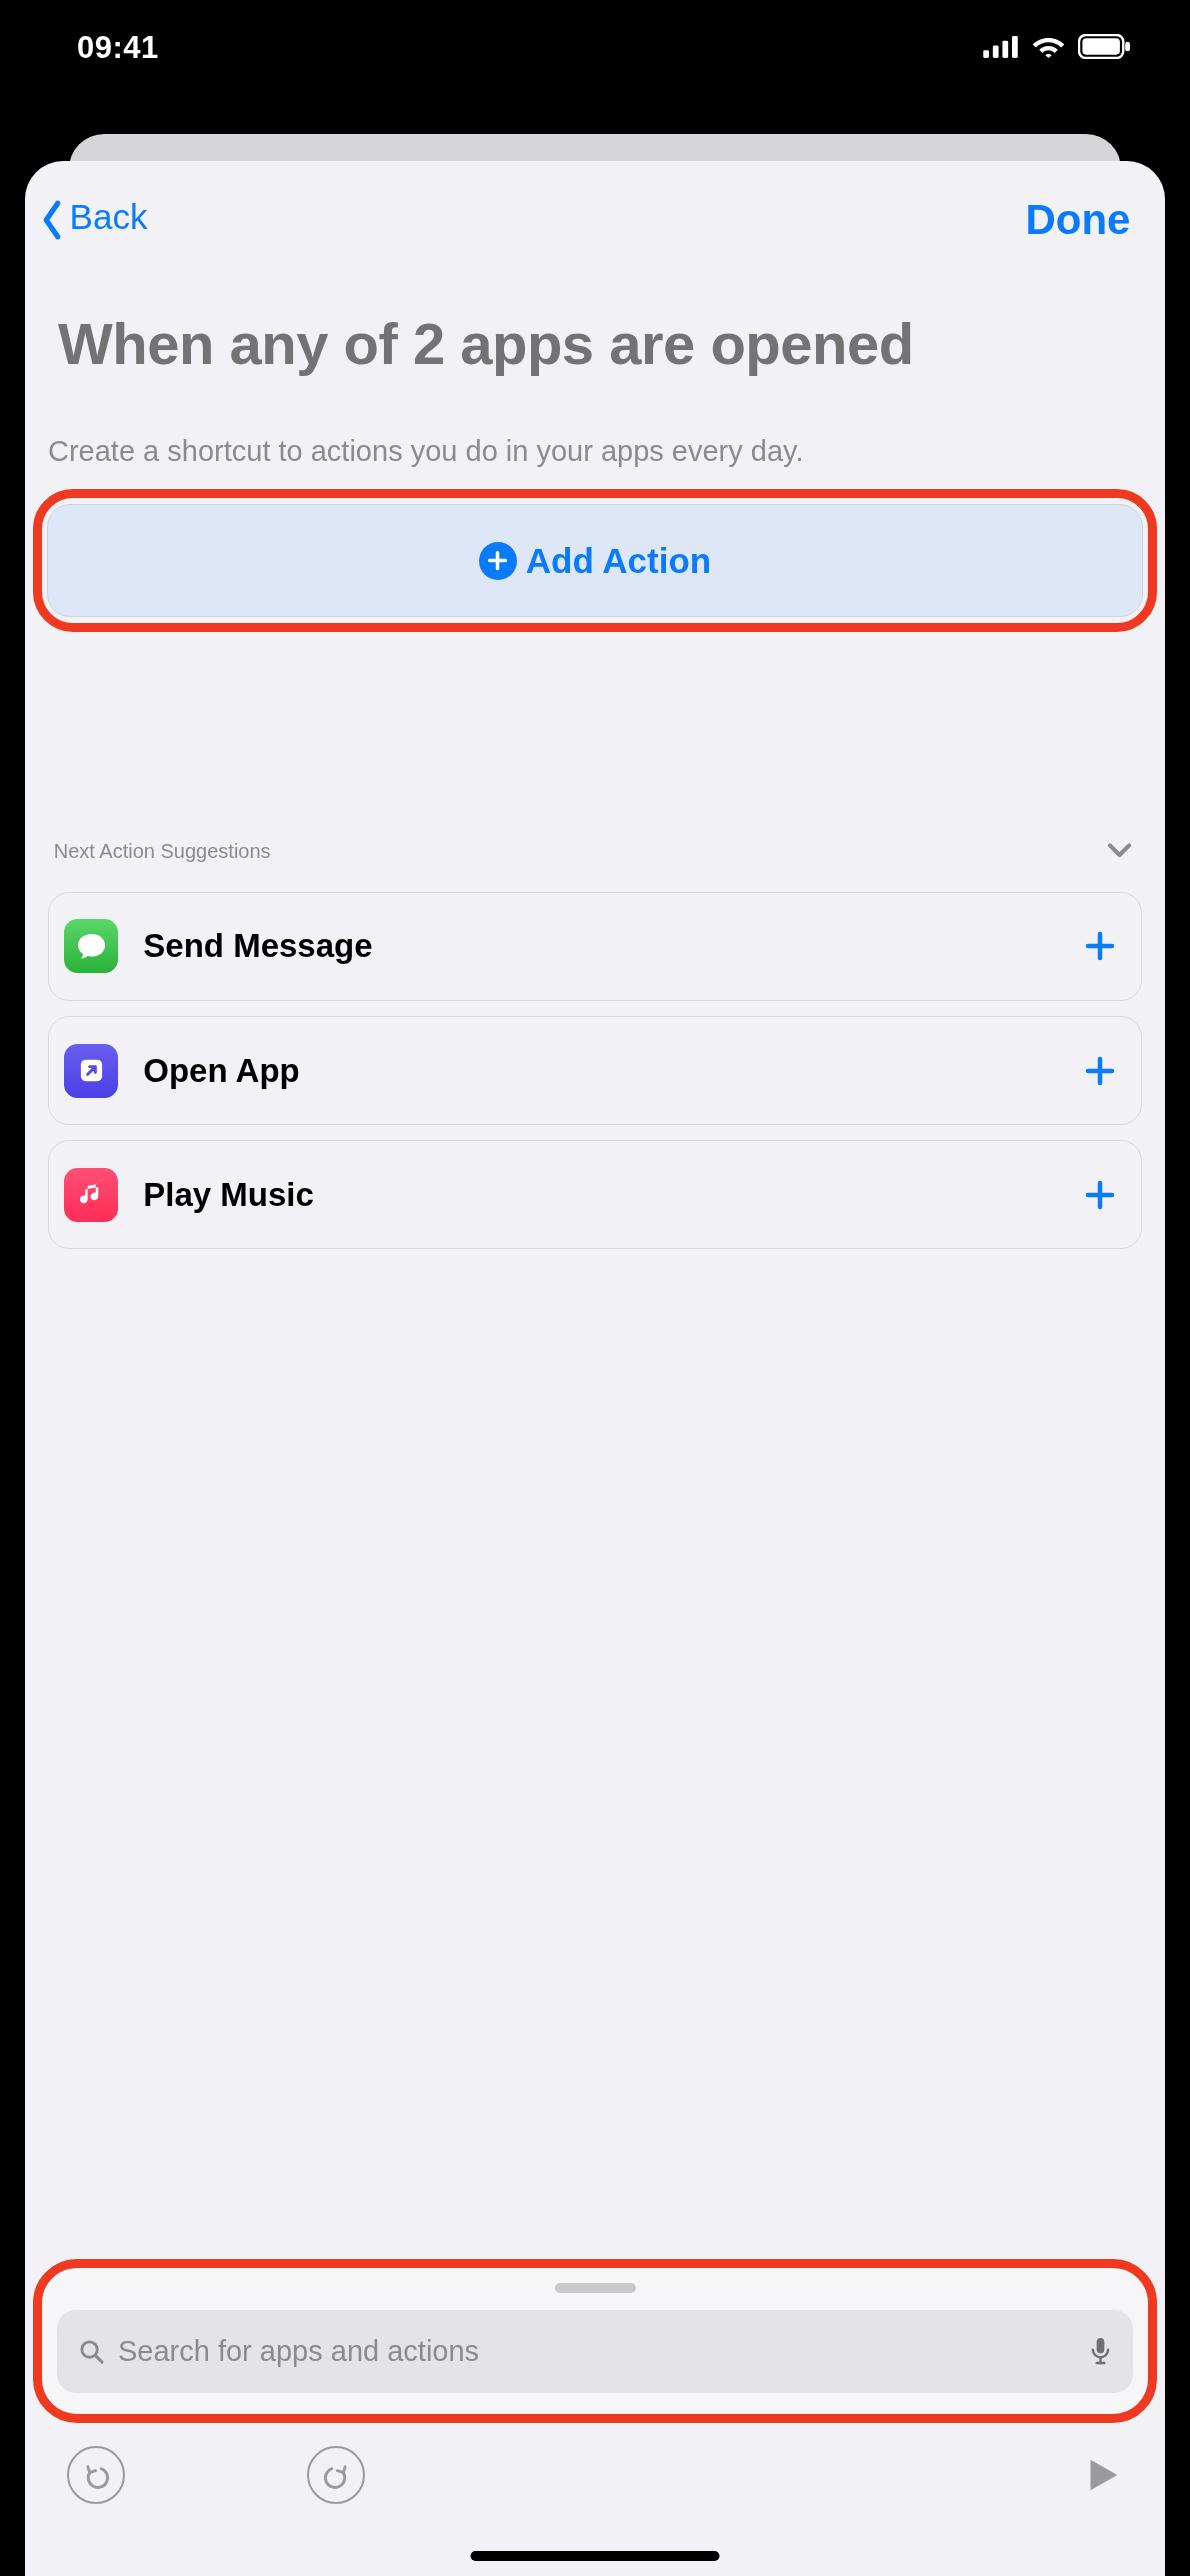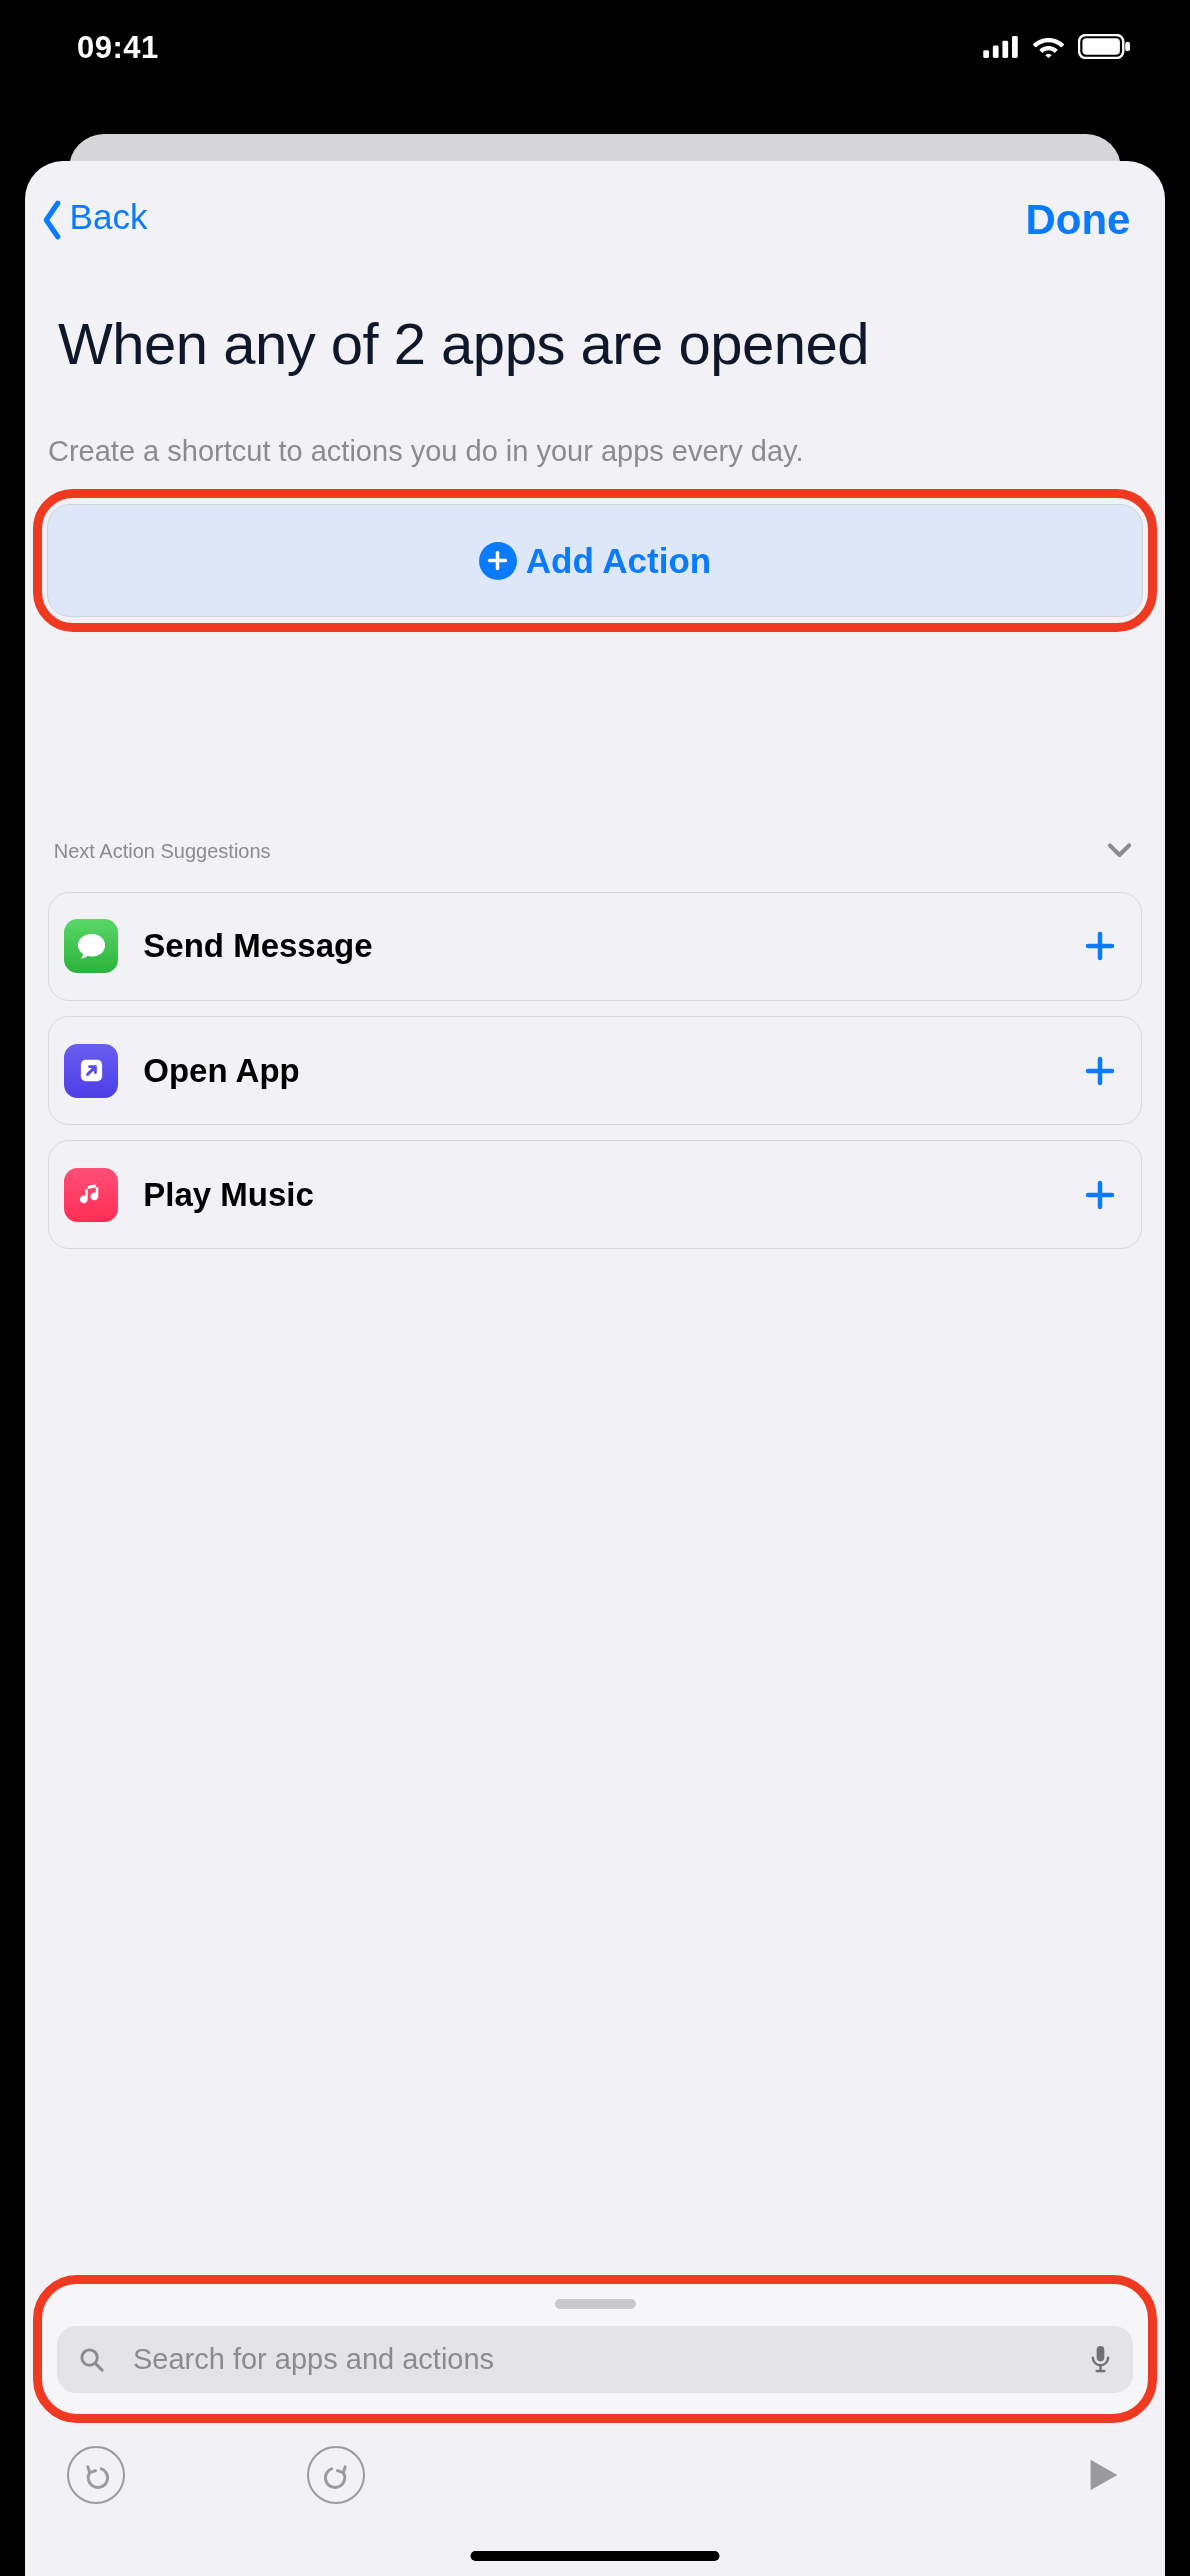--- a/index.html
+++ b/index.html
@@ -18,21 +18,21 @@
   .sheet-inner { position:relative; width:100%; height:100%; }
 
   
   .nav { display:flex; align-items:center; justify-content:space-between; padding:25px 25px 0 9.6px; height:92px; }
   .nav-back { display:flex; align-items:flex-start; color:#0a7aff; font-size:35px; font-weight:400; }
   .nav-back svg { width:35px; height:46px; }
   .nav-done { color:#0a7aff; font-size:42px; font-weight:600; padding-right:9.6px; }
 
   
   .title-wrap { padding:54px 33px 0 33px; }
-  .page-title { font-size:58px; line-height:1.28; font-weight:400; letter-spacing:-0.5px; color:#0f172a; }
+  .page-title { font-size:58px; line-height:1.28; font-weight:700; letter-spacing:-0.5px; color:#737373; }
 
   .subtitle { padding:54px 6px 0 23px; color:#8a8a8f; font-size:29px; font-weight:400; }
 
   
   .hl-frame { border:9.6px solid #ef3a21; border-radius:40px; margin:21px 7.7px 0 7.7px; padding:5.8px; }
   .add-action-btn { background:#dde7f7; border:1.9px solid #cfd3da; border-radius:23px; height:113px; display:flex; align-items:center; justify-content:center; gap:9px; color:#0a7aff; font-size:35px; font-weight:600; }
   .plus-circle { width:38px; height:38px; border-radius:50%; background:#0a7aff; display:flex; align-items:center; justify-content:center; }
   .plus-circle svg { width:21px; height:21px; }
 
   
@@ -47,21 +47,21 @@
   .sugg-add svg { width:36px; height:36px; display:block; }
 
   .ic-messages { background:linear-gradient(180deg,#5bd769,#2ab23a); }
   .ic-open     { background:linear-gradient(180deg,#6a5df0,#4b3fe6); }
   .ic-music    { background:linear-gradient(180deg,#ff4f76,#ff2d55); }
 
   
   .bottom-area { position:absolute; left:0; right:0; bottom:153px; padding:0 7.7px; }
   .hl-frame2 { border:9.6px solid #ef3a21; border-radius:44px; padding:11.5px 15.3px 21px 15.3px; background:#f6f6f8; }
   .grabber { width:81px; height:9.6px; background:#c9c9cd; border-radius:5.8px; margin:3.8px auto 17px auto; }
-  .search-field { background:#e4e4e8; border-radius:19px; height:67px; display:flex; align-items:center; padding:0 21px; gap:28px; }
+  .search-field { background:#e4e4e8; border-radius:19px; height:83px; display:flex; align-items:center; padding:0 21px; gap:13px; }
   .search-field input { flex:1; border:none; outline:none; background:transparent; font-size:29px; color:#333; }
   .search-field input::placeholder { color:#8a8a8f; }
   .search-field svg { flex:none; }
 
   
   .toolbar { position:absolute; left:0; right:0; bottom:58px; height:86px; display:flex; align-items:center; padding:0 42px; }
   .tb-btn { width:58px; height:58px; border:2.9px solid #9a9a9e; border-radius:50%; display:flex; align-items:center; justify-content:center; color:#9a9a9e; }
   .tb-btn + .tb-btn { margin-left:182px; }
   .tb-play { margin-left:auto; color:#9a9a9e; }
   .tb-play svg { width:42px; height:42px; display:block; }

